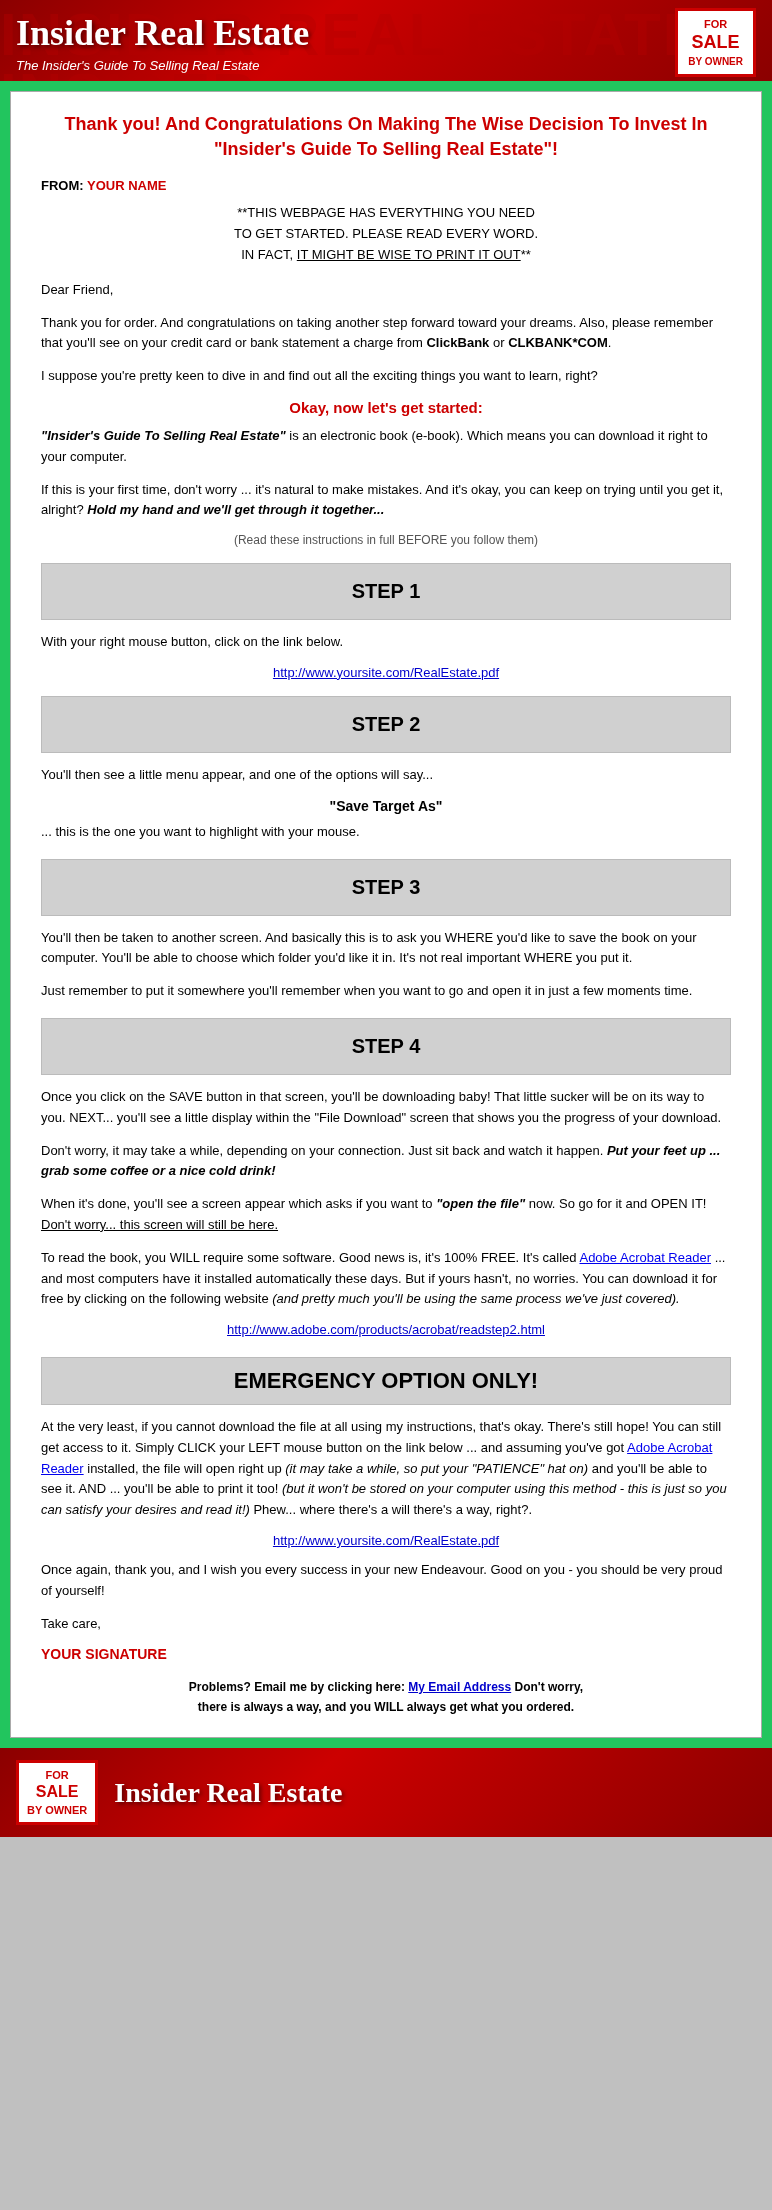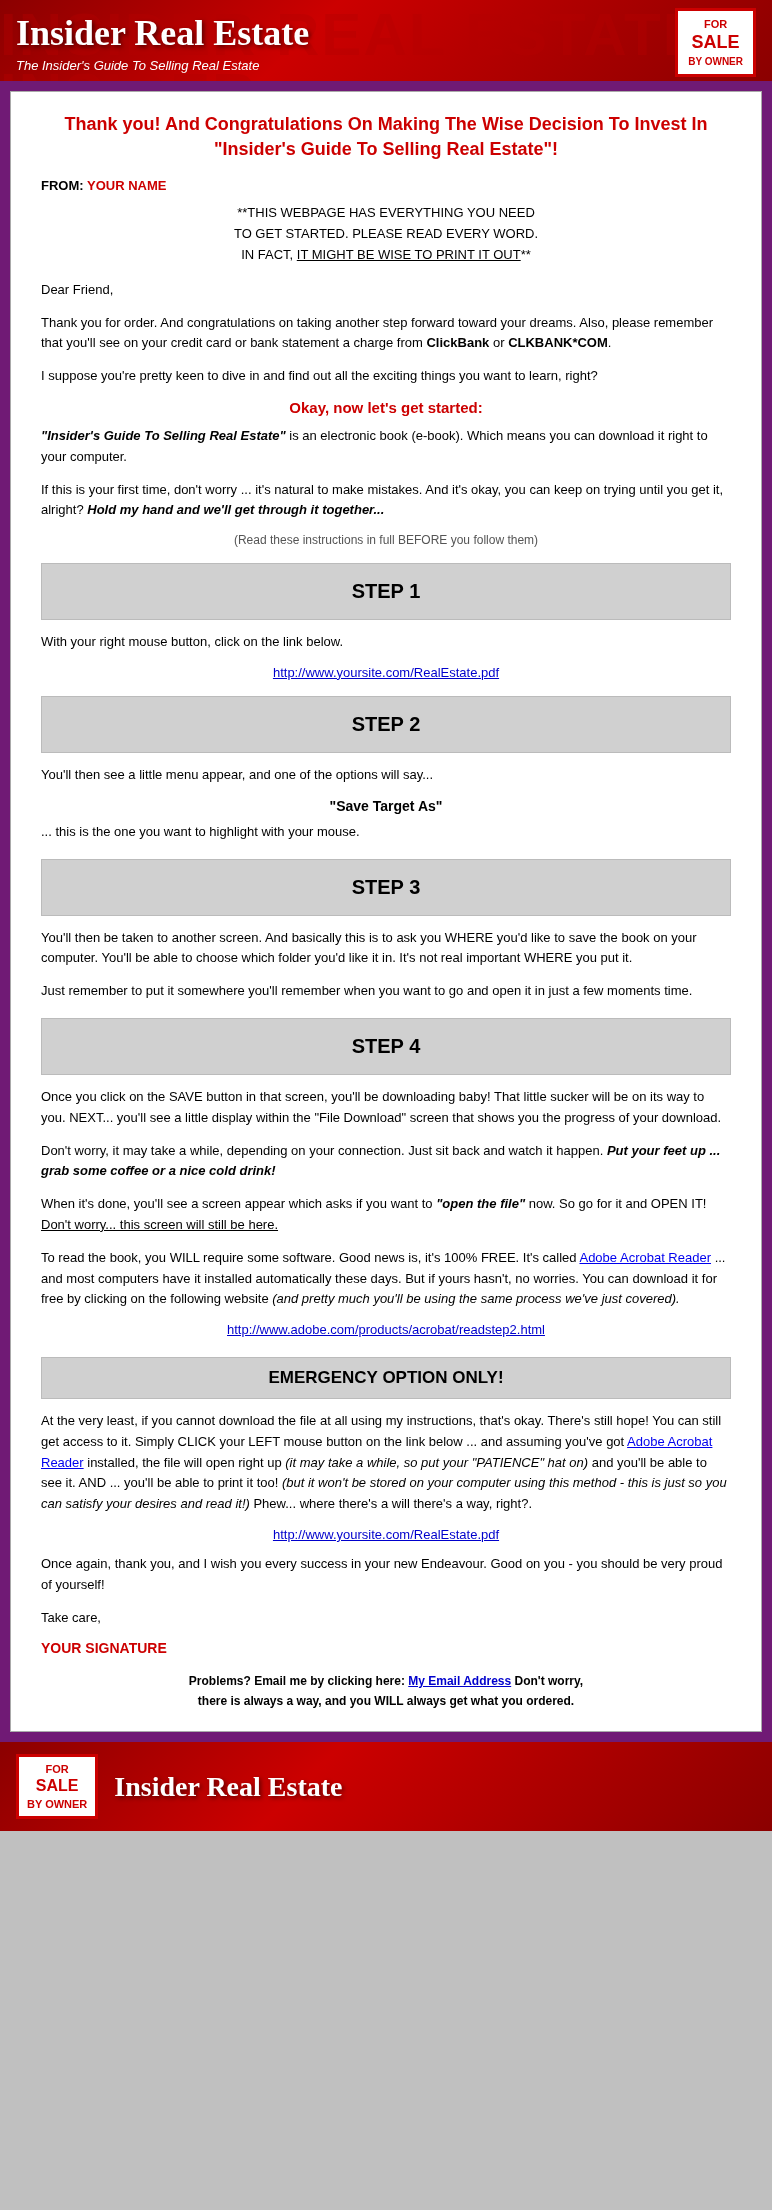--- a/index.html
+++ b/index.html
@@ -61,21 +61,21 @@
       line-height: 1.3;
       color: #cc0000;
       z-index: 2;
     }
     .for-sale-badge .for { font-size: 11px; }
     .for-sale-badge .sale { font-size: 18px; color: #cc0000; }
     .for-sale-badge .by-owner { font-size: 10px; }
 
     
     .outer-wrap {
-      background: #701a75;
+      background: #22c55e;
       padding: 10px;
     }
     .content-wrap {
       background: white;
       border: 1px solid #aaa;
       padding: 20px 30px;
       max-width: 752px;
       margin: 0 auto;
     }
 
@@ -156,21 +156,21 @@
       font-weight: bold;
       margin: 8px 0;
     }
 
     .bold-italic { font-weight: bold; font-style: italic; }
 
     
     .emergency-heading {
       background: #d0d0d0;
       text-align: center;
-      font-size: 17px;
+      font-size: 22px;
       font-weight: bold;
       padding: 10px 0;
       margin: 20px 0 12px 0;
       border: 1px solid #bbb;
     }
 
     
     .footer {
       background: #8b0000;
       background: linear-gradient(135deg, #8b0000 0%, #cc0000 40%, #8b0000 100%);

